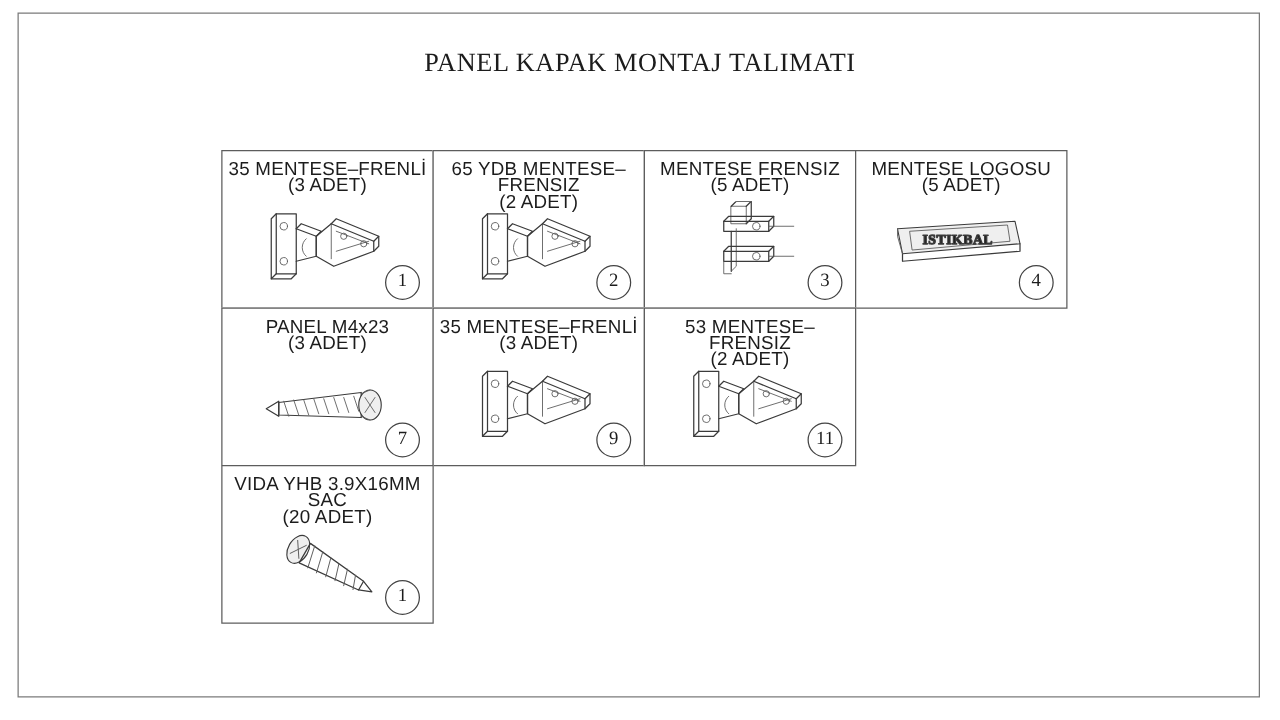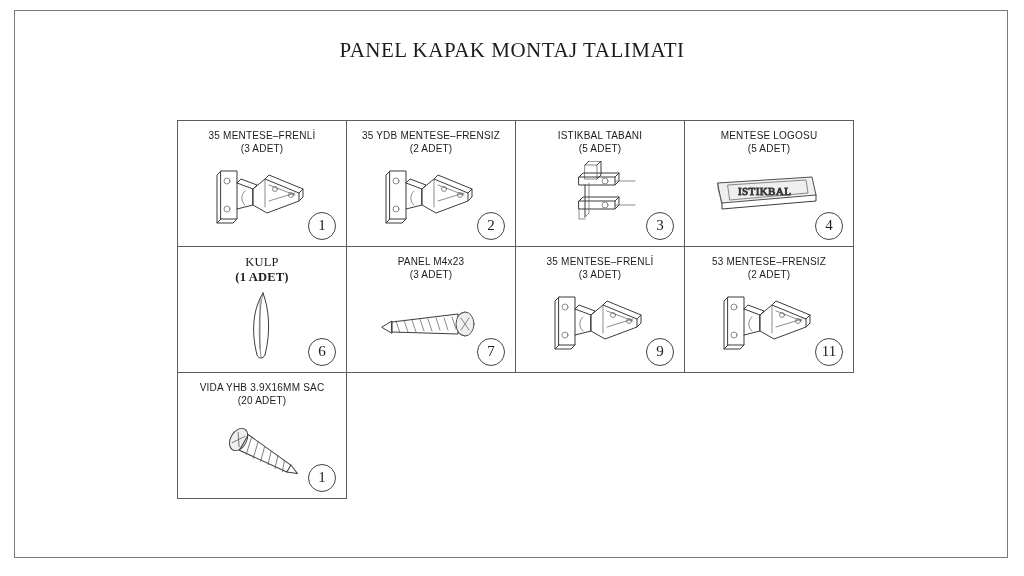--- a/index.html
+++ b/index.html
@@ -63,21 +63,21 @@
     background: #fff;
     overflow: hidden;
   }
   .cell .caption {
     position: absolute;
     top: 8px;
     left: 0;
     width: 100%;
     text-align: center;
     font-family: "Liberation Sans", sans-serif;
-    font-size: 10px;
+    font-size: 15px;
     line-height: 13px;
     letter-spacing: 0.2px;
     color: #1c1c1c;
     white-space: pre-line;
   }
   .cell.bold-caption .caption {
     font-family: "Liberation Serif", serif;
     font-size: 12.5px;
     line-height: 15px;
   }
@@ -98,20 +98,21 @@
     text-align: center;
     color: #1c1c1c;
     background: #fff;
   }
   .art {
     position: absolute;
     left: 0;
     top: 40px;
     width: 100%;
     height: 85px;
+    font-weight: bold;
   }
   .art svg {
     display: block;
     margin: 0 auto;
   }
   svg .ln {
     fill: none;
     stroke: #3b3b3b;
     stroke-width: 1;
     stroke-linejoin: round;
@@ -168,21 +169,21 @@
               <path d="M62 40 L88 32" class="thin"></path>
               <circle cx="68" cy="28" r="2.5" class="thin"></circle>
               <circle cx="84" cy="34" r="2.5" class="thin"></circle>
             </g>
           </svg>
         </div>
         <div class="idx">1</div>
       </div>
 
       <div class="cell">
-        <div class="caption"><span>35 YDB   MENTESE–FRENSIZ</span><br><span>(2 ADET)</span></div>
+        <div class="caption"><span>65 YDB   MENTESE–FRENSIZ</span><br><span>(2 ADET)</span></div>
         <div class="art">
           <svg width="110" height="80" viewBox="0 0 110 80">
             <g class="ln">
               <path d="M14 10 L30 10 L30 58 L14 58 Z"></path>
               <path d="M14 10 L10 14 L10 62 L14 58"></path>
               <path d="M10 62 L26 62 L30 58"></path>
               <circle cx="20" cy="20" r="3" class="thin"></circle>
               <circle cx="20" cy="48" r="3" class="thin"></circle>
               <path d="M30 22 L46 28 L46 44 L30 48"></path>
               <path d="M30 22 L34 18 L50 24 L46 28"></path>
@@ -195,21 +196,21 @@
               <path d="M62 40 L88 32" class="thin"></path>
               <circle cx="68" cy="28" r="2.5" class="thin"></circle>
               <circle cx="84" cy="34" r="2.5" class="thin"></circle>
             </g>
           </svg>
         </div>
         <div class="idx">2</div>
       </div>
 
       <div class="cell">
-        <div class="caption"><span>ISTIKBAL TABANI</span><br><span>(5 ADET)</span></div>
+        <div class="caption"><span>MENTESE FRENSIZ</span><br><span>(5 ADET)</span></div>
         <div class="art">
           <svg width="110" height="80" viewBox="0 0 110 80">
             <g class="ln">
               <path d="M40 4 L52 4 L52 18 L40 18 Z" class="thin"></path>
               <path d="M40 4 L44 0 L56 0 L52 4"></path>
               <path d="M56 0 L56 14 L52 18"></path>
               <path d="M34 16 L70 16 L70 24 L34 24 Z"></path>
               <path d="M34 16 L38 12 L74 12 L70 16"></path>
               <path d="M74 12 L74 20 L70 24"></path>
               <path d="M40 24 L40 56"></path>
@@ -241,33 +242,20 @@
             </g>
           </svg>
         </div>
         <div class="idx">4</div>
       </div>
 
     </div>
 
     <div class="row">
 
-      <div class="cell bold-caption">
-        <div class="caption"><span>KULP</span><br><span class="qty">(1  ADET)</span></div>
-        <div class="art">
-          <svg width="110" height="80" viewBox="0 0 110 80">
-            <g class="ln">
-              <path d="M56 6 C46 22, 44 44, 50 68 C52 72, 56 72, 58 68 C64 44, 62 22, 56 6 Z"></path>
-              <path d="M56 6 C52 24, 51 46, 54 70" class="thin"></path>
-              <path d="M53 12 L53 62" class="thin"></path>
-            </g>
-          </svg>
-        </div>
-        <div class="idx">6</div>
-      </div>
 
       <div class="cell">
         <div class="caption"><span>PANEL  M4x23</span><br><span>(3 ADET)</span></div>
         <div class="art">
           <svg width="130" height="80" viewBox="0 0 130 80">
             <g class="ln">
               <path d="M16 40 L26 34 L26 46 Z"></path>
               <path d="M26 35 L92 27 L92 47 L26 45 Z"></path>
               <path d="M30 34 L34 46 M38 33 L42 45 M46 33 L50 45 M54 32 L58 44 M62 32 L66 44 M70 31 L74 43 M78 31 L82 43 M86 30 L90 42" class="thin"></path>
               <ellipse cx="99" cy="37" rx="9" ry="12" class="filll"></ellipse>

